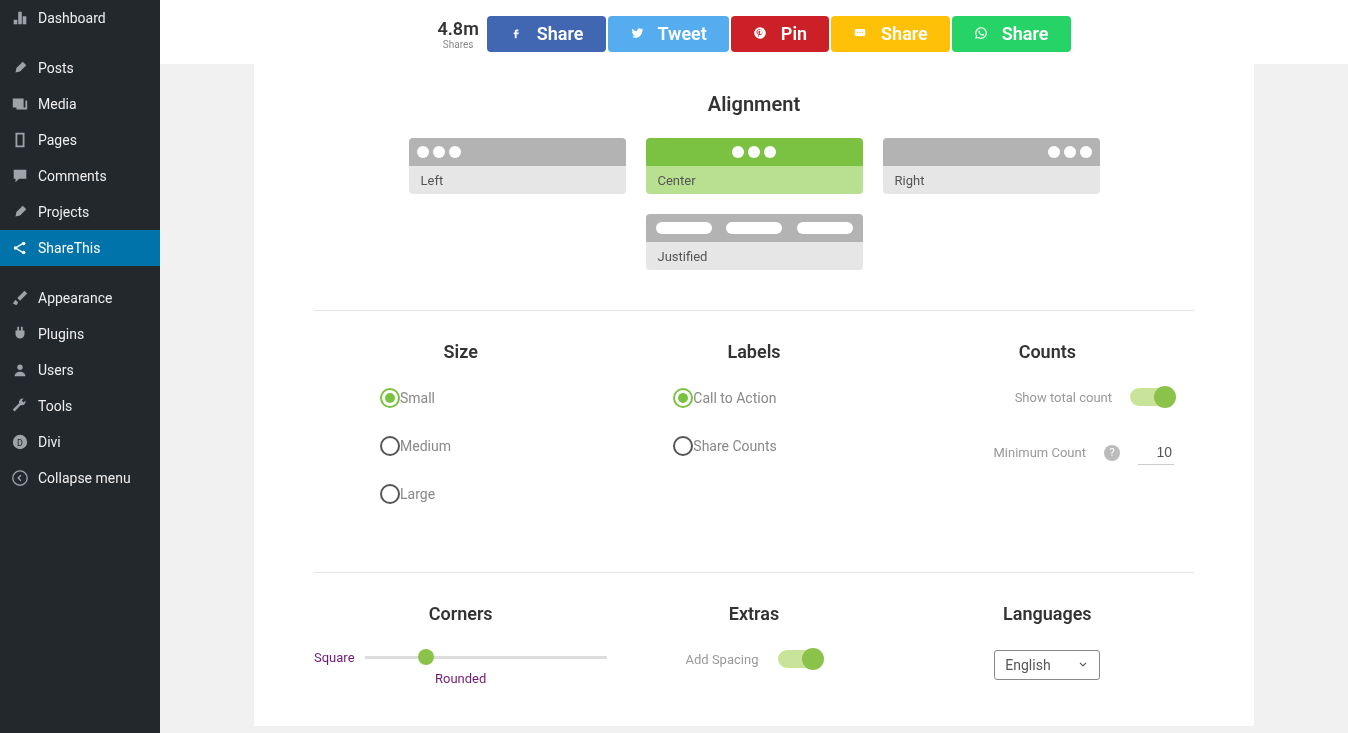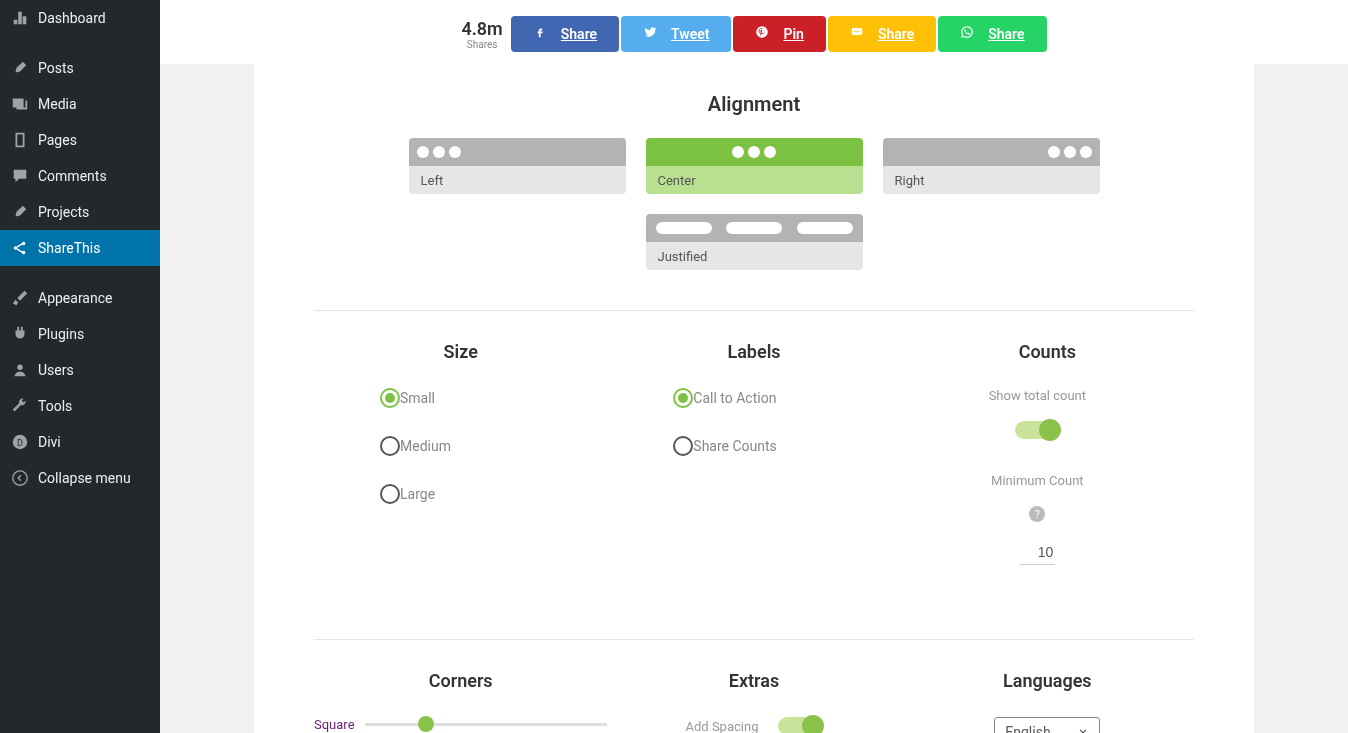--- a/index.html
+++ b/index.html
@@ -72,24 +72,23 @@
 }
 .share-total .num { font-size: 18px; font-weight: 600; color: #333; }
 .share-total .lbl { font-size: 10px; color: #888; }
 .share-btn {
   height: 36px;
   border-radius: 4px;
   display: flex;
   align-items: center;
   padding: 14px 22px;
   color: #fff;
-  font-size: 14px;
+  font-size: 18px;
   font-weight: 600;
   gap: 14px;
-  text-decoration: underline;
 }
 .fb { background: #4267b2; }
 .tw { background: #55acee; }
 .pn { background: #cb2027; }
 .sms { background: #ffc107; }
 .wa { background: #25d366; }
 .content-wrap {
   position: absolute;
   left: 160px;
   right: 0;
@@ -179,21 +178,20 @@
 .radio-circle.checked { border-color: #7cc242; }
 .radio-inner { width: 10px; height: 10px; background: #7cc242; border-radius: 50%; }
 .radio-label { font-size: 14px; color: #888; }
 .counts-row {
   display: flex;
   align-items: center;
   justify-content: flex-end;
   gap: 18px;
   margin-bottom: 34px;
   padding-right: 20px;
-  flex-direction: column;
 }
 .counts-label { font-size: 13px; color: #999; }
 .toggle {
   width: 44px;
   height: 18px;
   background: #c9e49a;
   border-radius: 10px;
   position: relative;
   cursor: pointer;
 }

